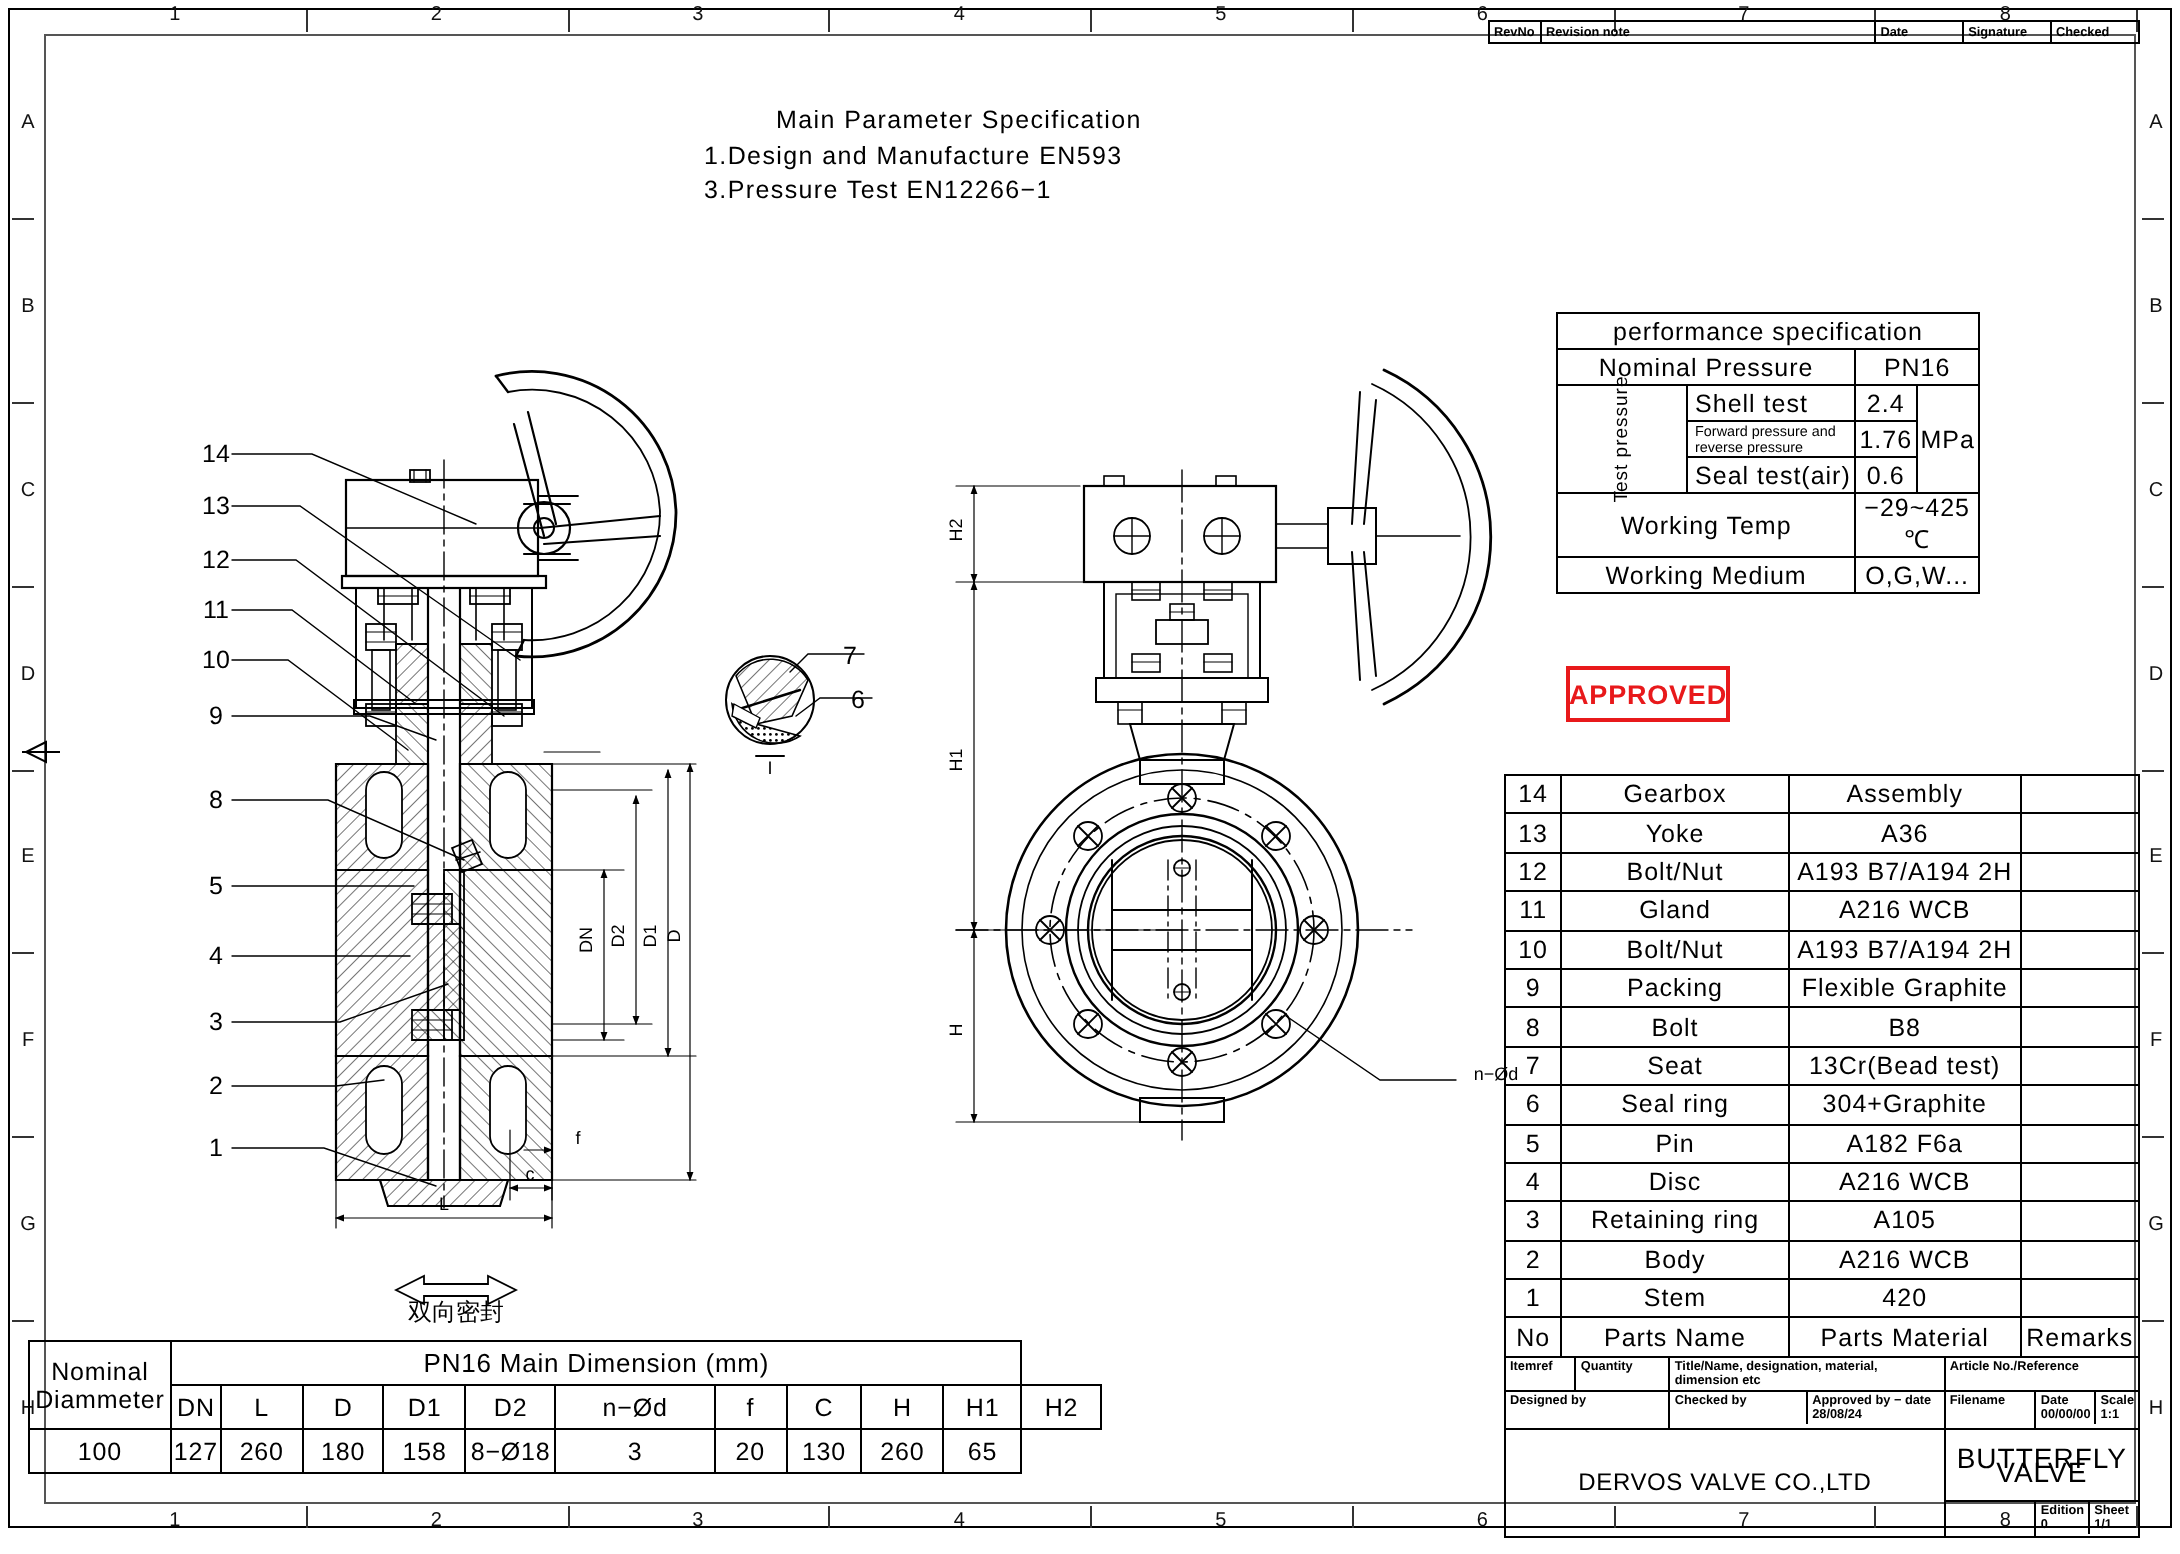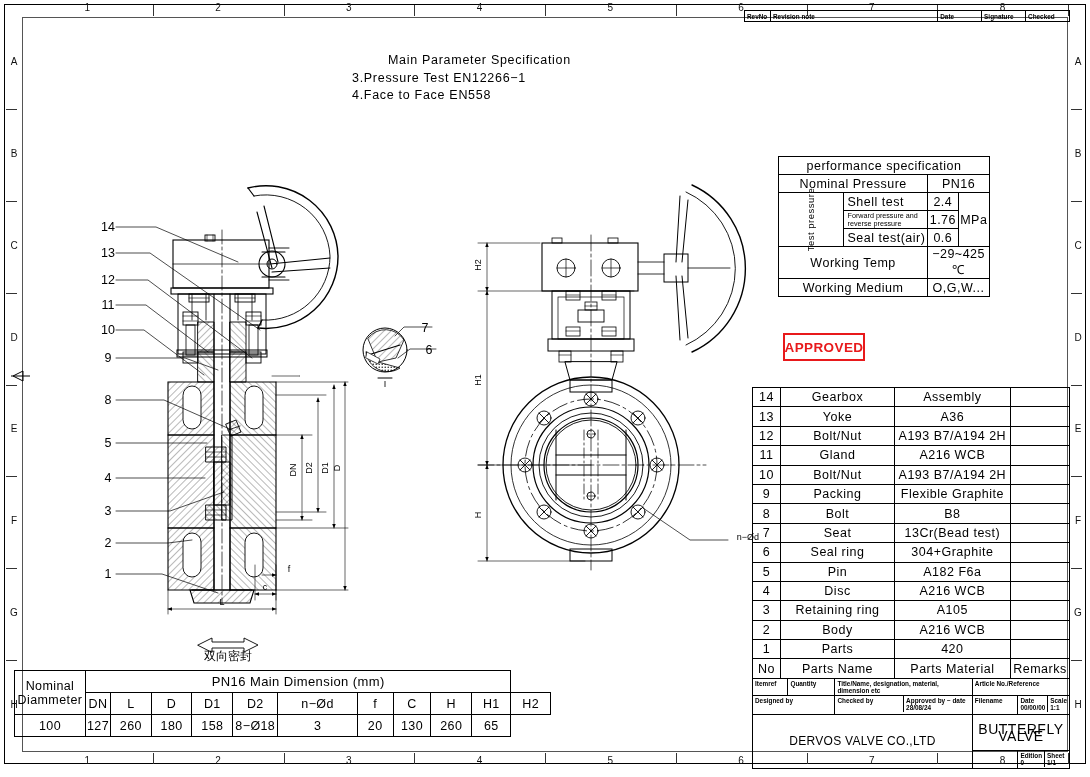--- a/index.html
+++ b/index.html
@@ -169,22 +169,22 @@
 
   <div class="centermark">
     <svg width="22" height="12" viewBox="0 0 22 12">
       <path d="M1 6 H20" stroke="#000" stroke-width="1"></path>
       <path d="M13 1 L3 6 L13 11 Z" fill="none" stroke="#000" stroke-width="1"></path>
     </svg>
   </div>
 
   <div id="spec-note">
     <div class="hd">Main Parameter Specification</div>
+    <div>1.Design and Manufacture EN593</div>
     <div>3.Pressure Test EN12266−1</div>
-    <div>4.Face to Face EN558</div>
   </div>
 
   <table class="tbl" id="perf-table">
     <tbody>
         <tr>
           <td class="title" colspan="4">performance specification</td>
         </tr>
     <tr>
       <td colspan="2">Nominal Pressure</td>
       <td colspan="2">PN16</td>
@@ -291,21 +291,21 @@
           <td class="c-rem"></td>
         </tr>
         <tr>
           <td class="c-no">2</td>
           <td class="c-name">Body</td>
           <td class="c-mat">A216  WCB</td>
           <td class="c-rem"></td>
         </tr>
         <tr>
           <td class="c-no">1</td>
-          <td class="c-name">Parts</td>
+          <td class="c-name">Stem</td>
           <td class="c-mat">420</td>
           <td class="c-rem"></td>
         </tr>
         <tr>
           <td class="c-no">No</td>
           <td class="c-name">Parts Name</td>
           <td class="c-mat">Parts Material</td>
           <td class="c-rem">Remarks</td>
         </tr>
       </tbody>

